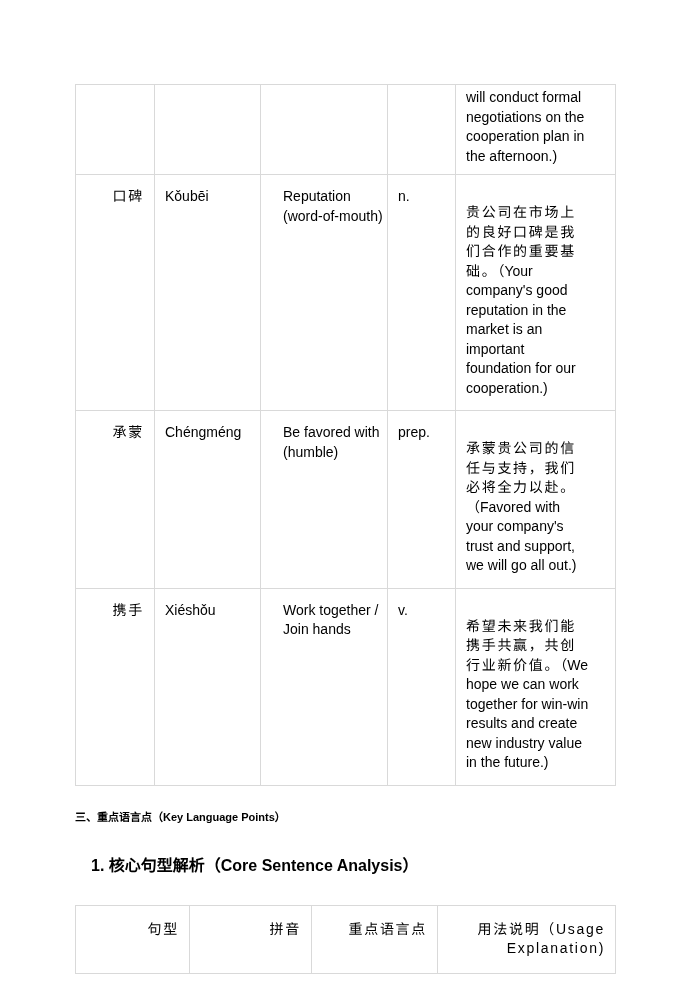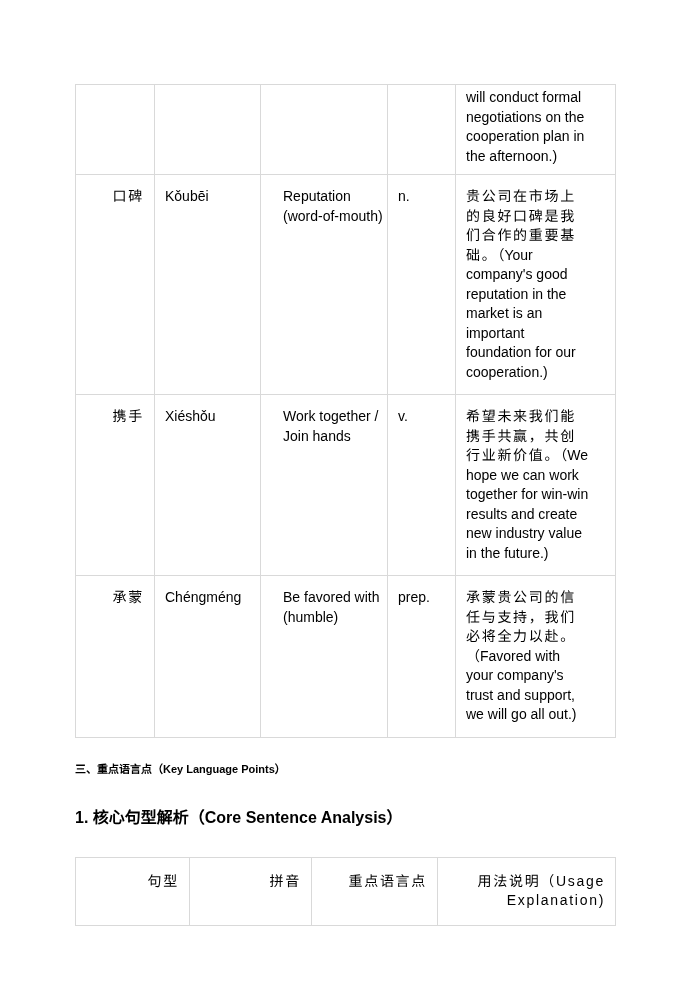--- a/index.html
+++ b/index.html
@@ -29,33 +29,33 @@
     border: 1px solid var(--border-color);
     vertical-align: top;
     padding: 12px 10px;
     font-size: 14px;
     line-height: 19.5px;
     overflow-wrap: break-word;
   }
   
   .zh { letter-spacing: 1.7px; text-align: right; }
   td.col-english { padding: 12px 4px 12px 22px; }
-  td.col-example { padding: 12px 24px 12px 10px; }
+  td.col-example { padding: 28px 24px 12px 10px; }
   tr.continuation td.col-example { padding: 3px 24px 8px 10px; }
   h2.section-heading {
     font-size: 11px;
     line-height: 23px;
     font-weight: 700;
     margin: 20px 0 0 0;
   }
   h3.subsection-heading {
     font-size: 16px;
     line-height: 22px;
     font-weight: 700;
-    margin: 26px 0 0 0;
+    margin: 26px 0 0 16px;
   }
   table.sentence-table { margin-top: 28px; }
   table.sentence-table td { padding: 14px 10px; }
 </style>
 </head>
 <body>
 
 <div class="page">
 
   <table class="vocab-table">
@@ -79,35 +79,35 @@
     <tr>
       <td class="zh">口碑</td>
       <td>Kǒubēi</td>
       <td class="col-english">Reputation (word-of-mouth)</td>
       <td>n.</td>
       <td class="col-example">
         <span class="zh">贵公司在市场上的良好口碑是我们合作的重要基础。</span><span>（Your company's good reputation in the market is an important foundation for our cooperation.)</span>
       </td>
     </tr>
     <tr>
+      <td class="zh">承蒙</td>
+      <td>Chéngméng</td>
+      <td class="col-english">Be favored with (humble)</td>
+      <td>prep.</td>
+      <td class="col-example">
+        <span class="zh">承蒙贵公司的信任与支持，我们必将全力以赴。</span><span>（Favored with your company's trust and support, we will go all out.)</span>
+      </td>
+    </tr>
+    <tr>
       <td class="zh">携手</td>
       <td>Xiéshǒu</td>
       <td class="col-english">Work together / Join hands</td>
       <td>v.</td>
       <td class="col-example">
         <span class="zh">希望未来我们能携手共赢，共创行业新价值。</span><span>（We hope we can work together for win-win results and create new industry value in the future.)</span>
-      </td>
-    </tr>
-    <tr>
-      <td class="zh">承蒙</td>
-      <td>Chéngméng</td>
-      <td class="col-english">Be favored with (humble)</td>
-      <td>prep.</td>
-      <td class="col-example">
-        <span class="zh">承蒙贵公司的信任与支持，我们必将全力以赴。</span><span>（Favored with your company's trust and support, we will go all out.)</span>
       </td>
     </tr>
   </tbody>
     </table>
 
   <h2 class="section-heading">三、重点语言点（Key Language Points）</h2>
 
   <h3 class="subsection-heading">1. 核心句型解析（Core Sentence Analysis）</h3>
 
   <table class="sentence-table">

